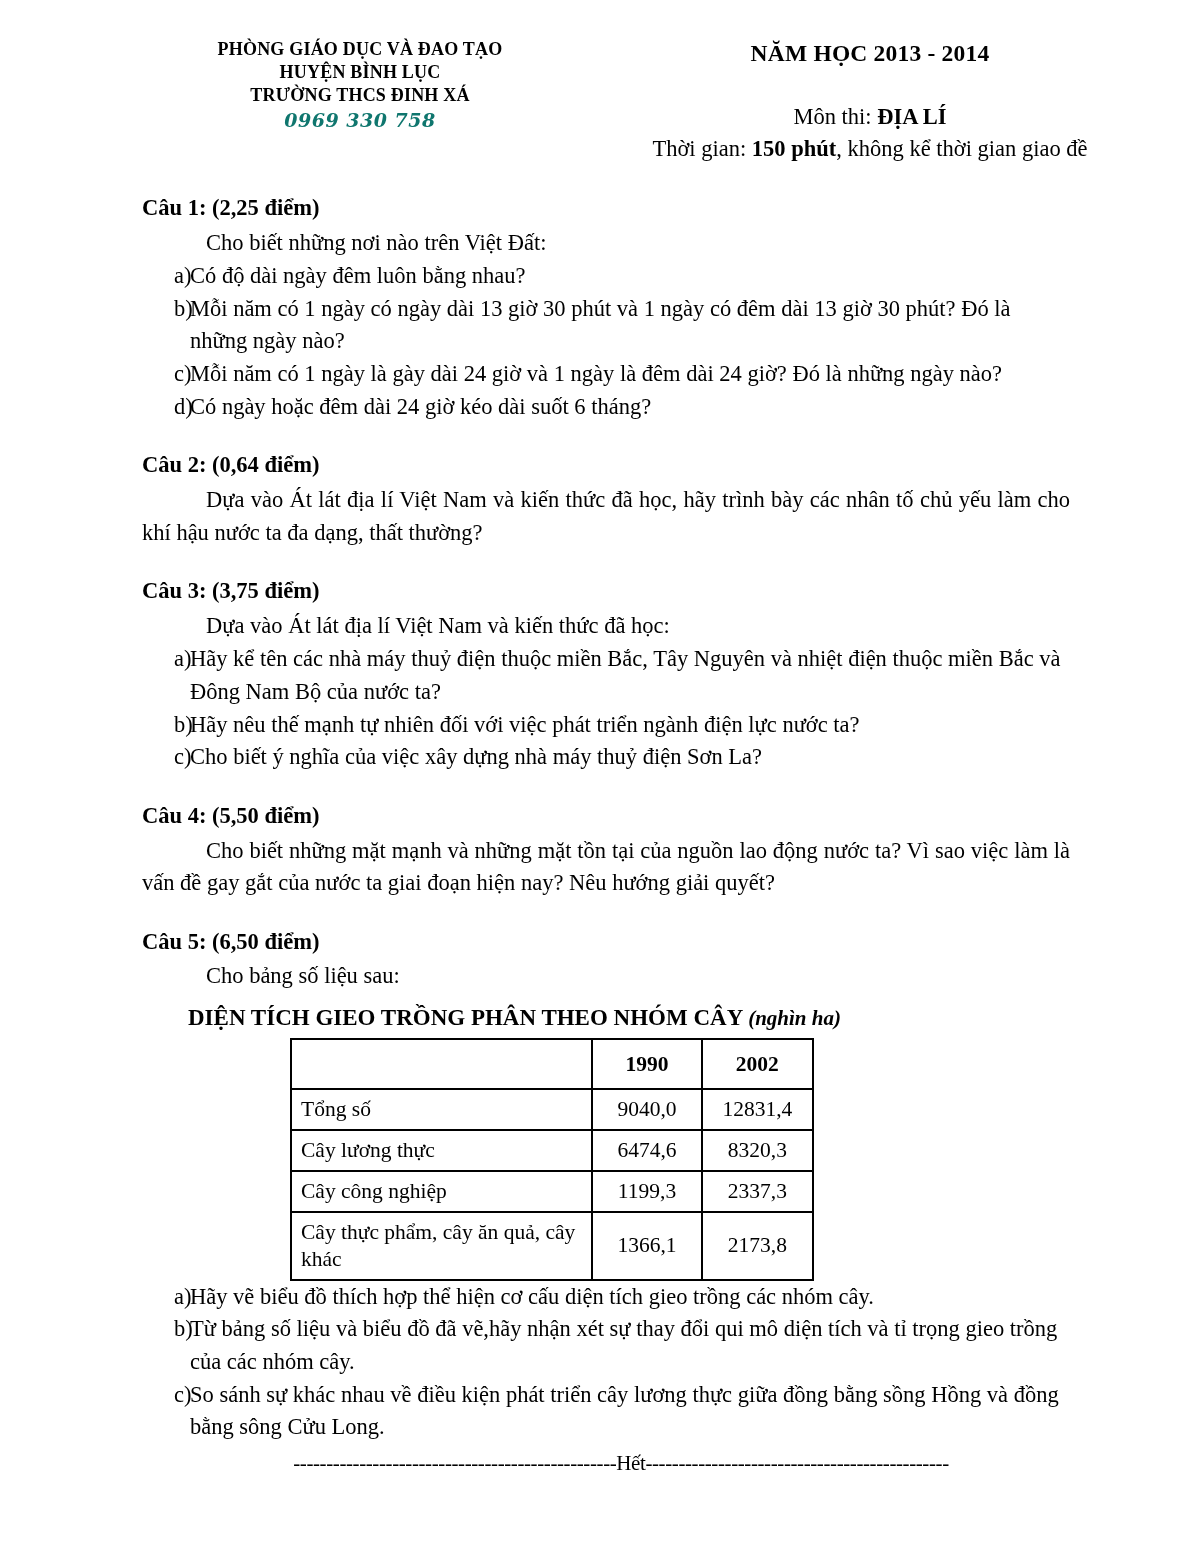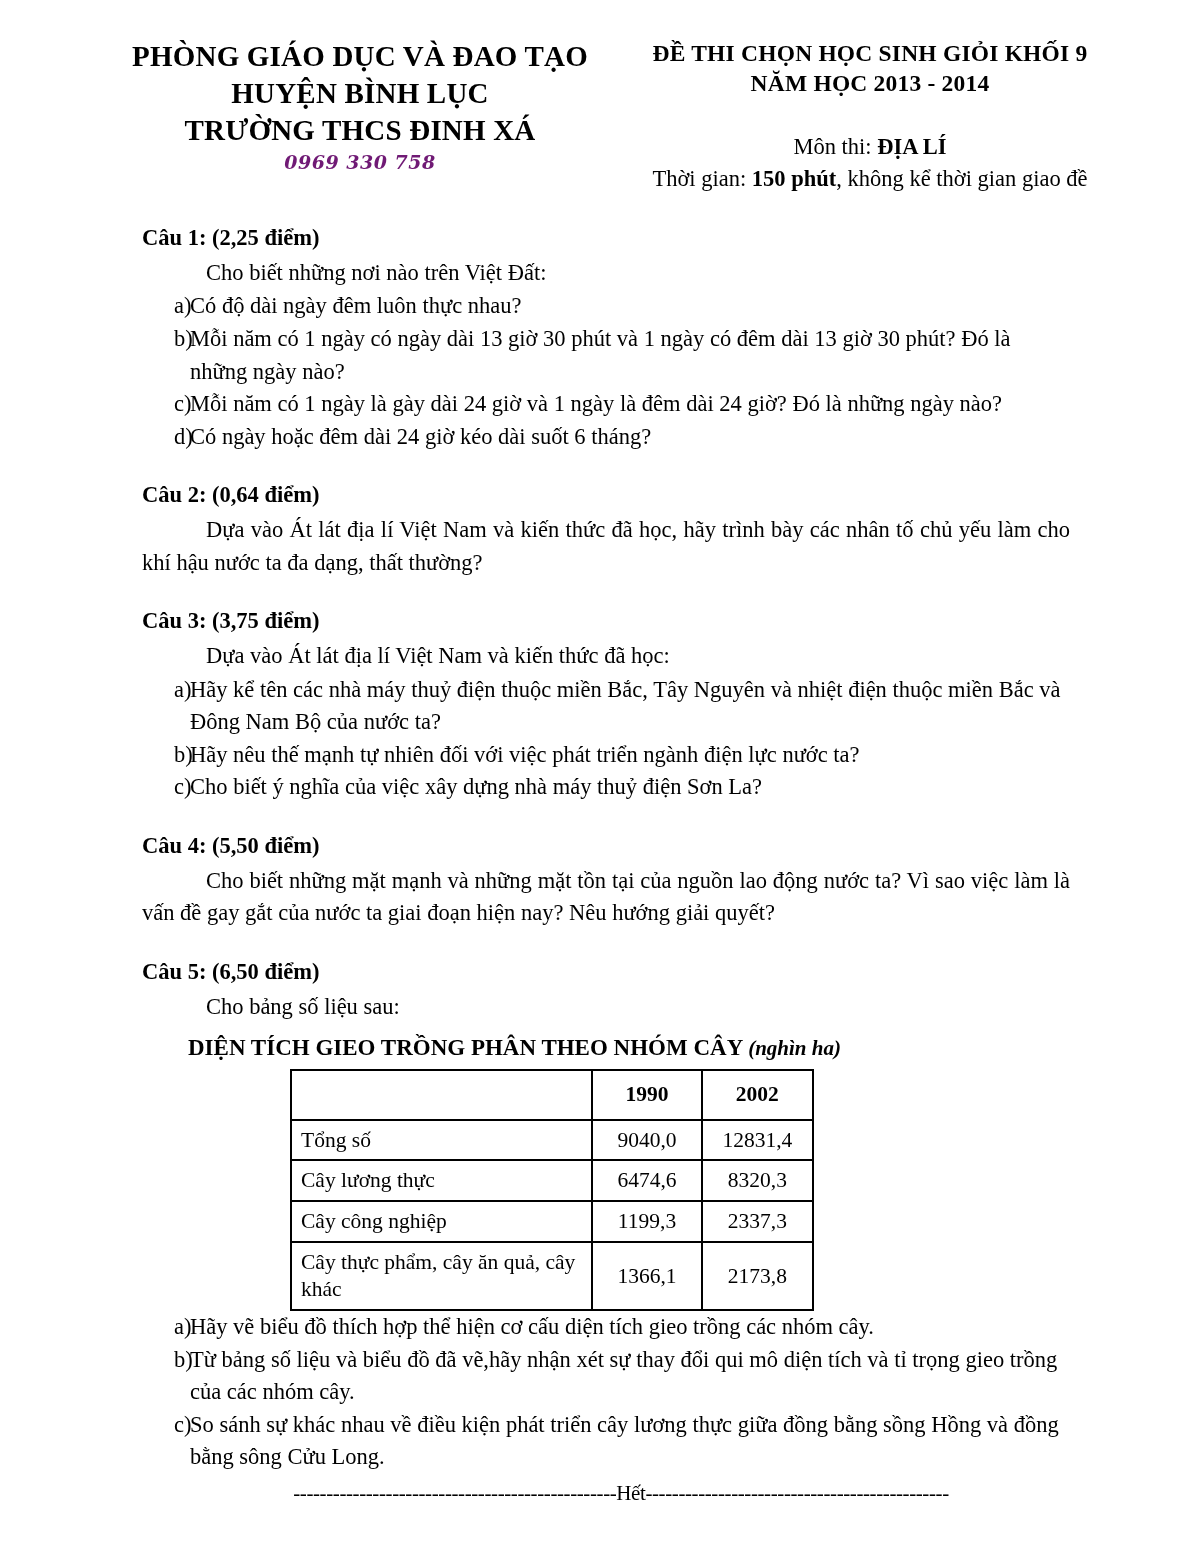--- a/index.html
+++ b/index.html
@@ -36,21 +36,21 @@
     text-align: center;
     position: relative;
   }
   .header-right {
     flex: 1;
     text-align: center;
     padding-left: 10px;
   }
   .org-line {
     font-weight: bold;
-    font-size: 29px;
+    font-size: 18px;
     line-height: 1.28;
     letter-spacing: 0.2px;
     white-space: nowrap;
   }
   .exam-line {
     font-weight: bold;
     font-size: 23.5px;
     line-height: 1.28;
     letter-spacing: 0.2px;
     white-space: nowrap;
@@ -65,21 +65,21 @@
     color: #e02b1b;
     font-family: "DejaVu Serif", "Liberation Serif", serif;
     font-weight: bold;
     font-style: italic;
     font-size: 30px;
     letter-spacing: -0.5px;
     text-shadow: 1px 1px 0 rgba(120,0,0,0.35);
     display: block;
   }
   .logo-phone {
-    color: #701a75;
+    color: #0f766e;
     font-family: "DejaVu Serif", "Liberation Serif", serif;
     font-weight: bold;
     font-style: italic;
     font-size: 19px;
     letter-spacing: 0.5px;
     display: block;
     margin-top: 1px;
   }
   .subject-block {
     margin-top: 33px;
@@ -194,41 +194,40 @@
     <div class="header-left">
       <div class="org-line">PHÒNG GIÁO DỤC VÀ ĐAO TẠO</div>
       <div class="org-line">HUYỆN BÌNH LỤC</div>
       <div class="org-line">TRƯỜNG THCS ĐINH XÁ</div>
       <div class="logo">
         <span class="logo-phone">0969 330 758</span>
       </div>
     </div>
 
     <div class="header-right">
-      <div class="exam-line">ĐỀ THI CHỌN HỌC SINH GIỎI KHỐI 9</div>
       <div class="exam-line">NĂM HỌC 2013 - 2014</div>
       <div class="subject-block">
         <div>
           <span>Môn thi: </span><span class="strong">ĐỊA LÍ</span>
         </div>
         <div>
           <span>Thời gian: </span><span class="strong">150 phút</span><span>, không kể thời gian giao đề</span>
         </div>
       </div>
     </div>
   </div>
 
   <div class="content">
 
     <div class="q-title first">Câu 1: (2,25 điểm)</div>
     <p class="q-intro">Cho biết những nơi nào trên Việt Đất:</p>
     <ol class="sublist">
       <li>
         <span class="marker">a)</span>
-        <span class="txt">Có độ dài ngày đêm luôn thực nhau?</span>
+        <span class="txt">Có độ dài ngày đêm luôn bằng nhau?</span>
       </li>
       <li>
         <span class="marker">b)</span>
         <span class="txt">Mỗi năm có 1 ngày có ngày dài 13 giờ 30 phút và 1 ngày có đêm dài 13 giờ 30 phút? Đó là những ngày nào?</span>
       </li>
       <li>
         <span class="marker">c)</span>
         <span class="txt">Mỗi năm có 1 ngày là gày dài 24 giờ và 1 ngày là đêm dài 24 giờ? Đó là những ngày nào?</span>
       </li>
       <li>

